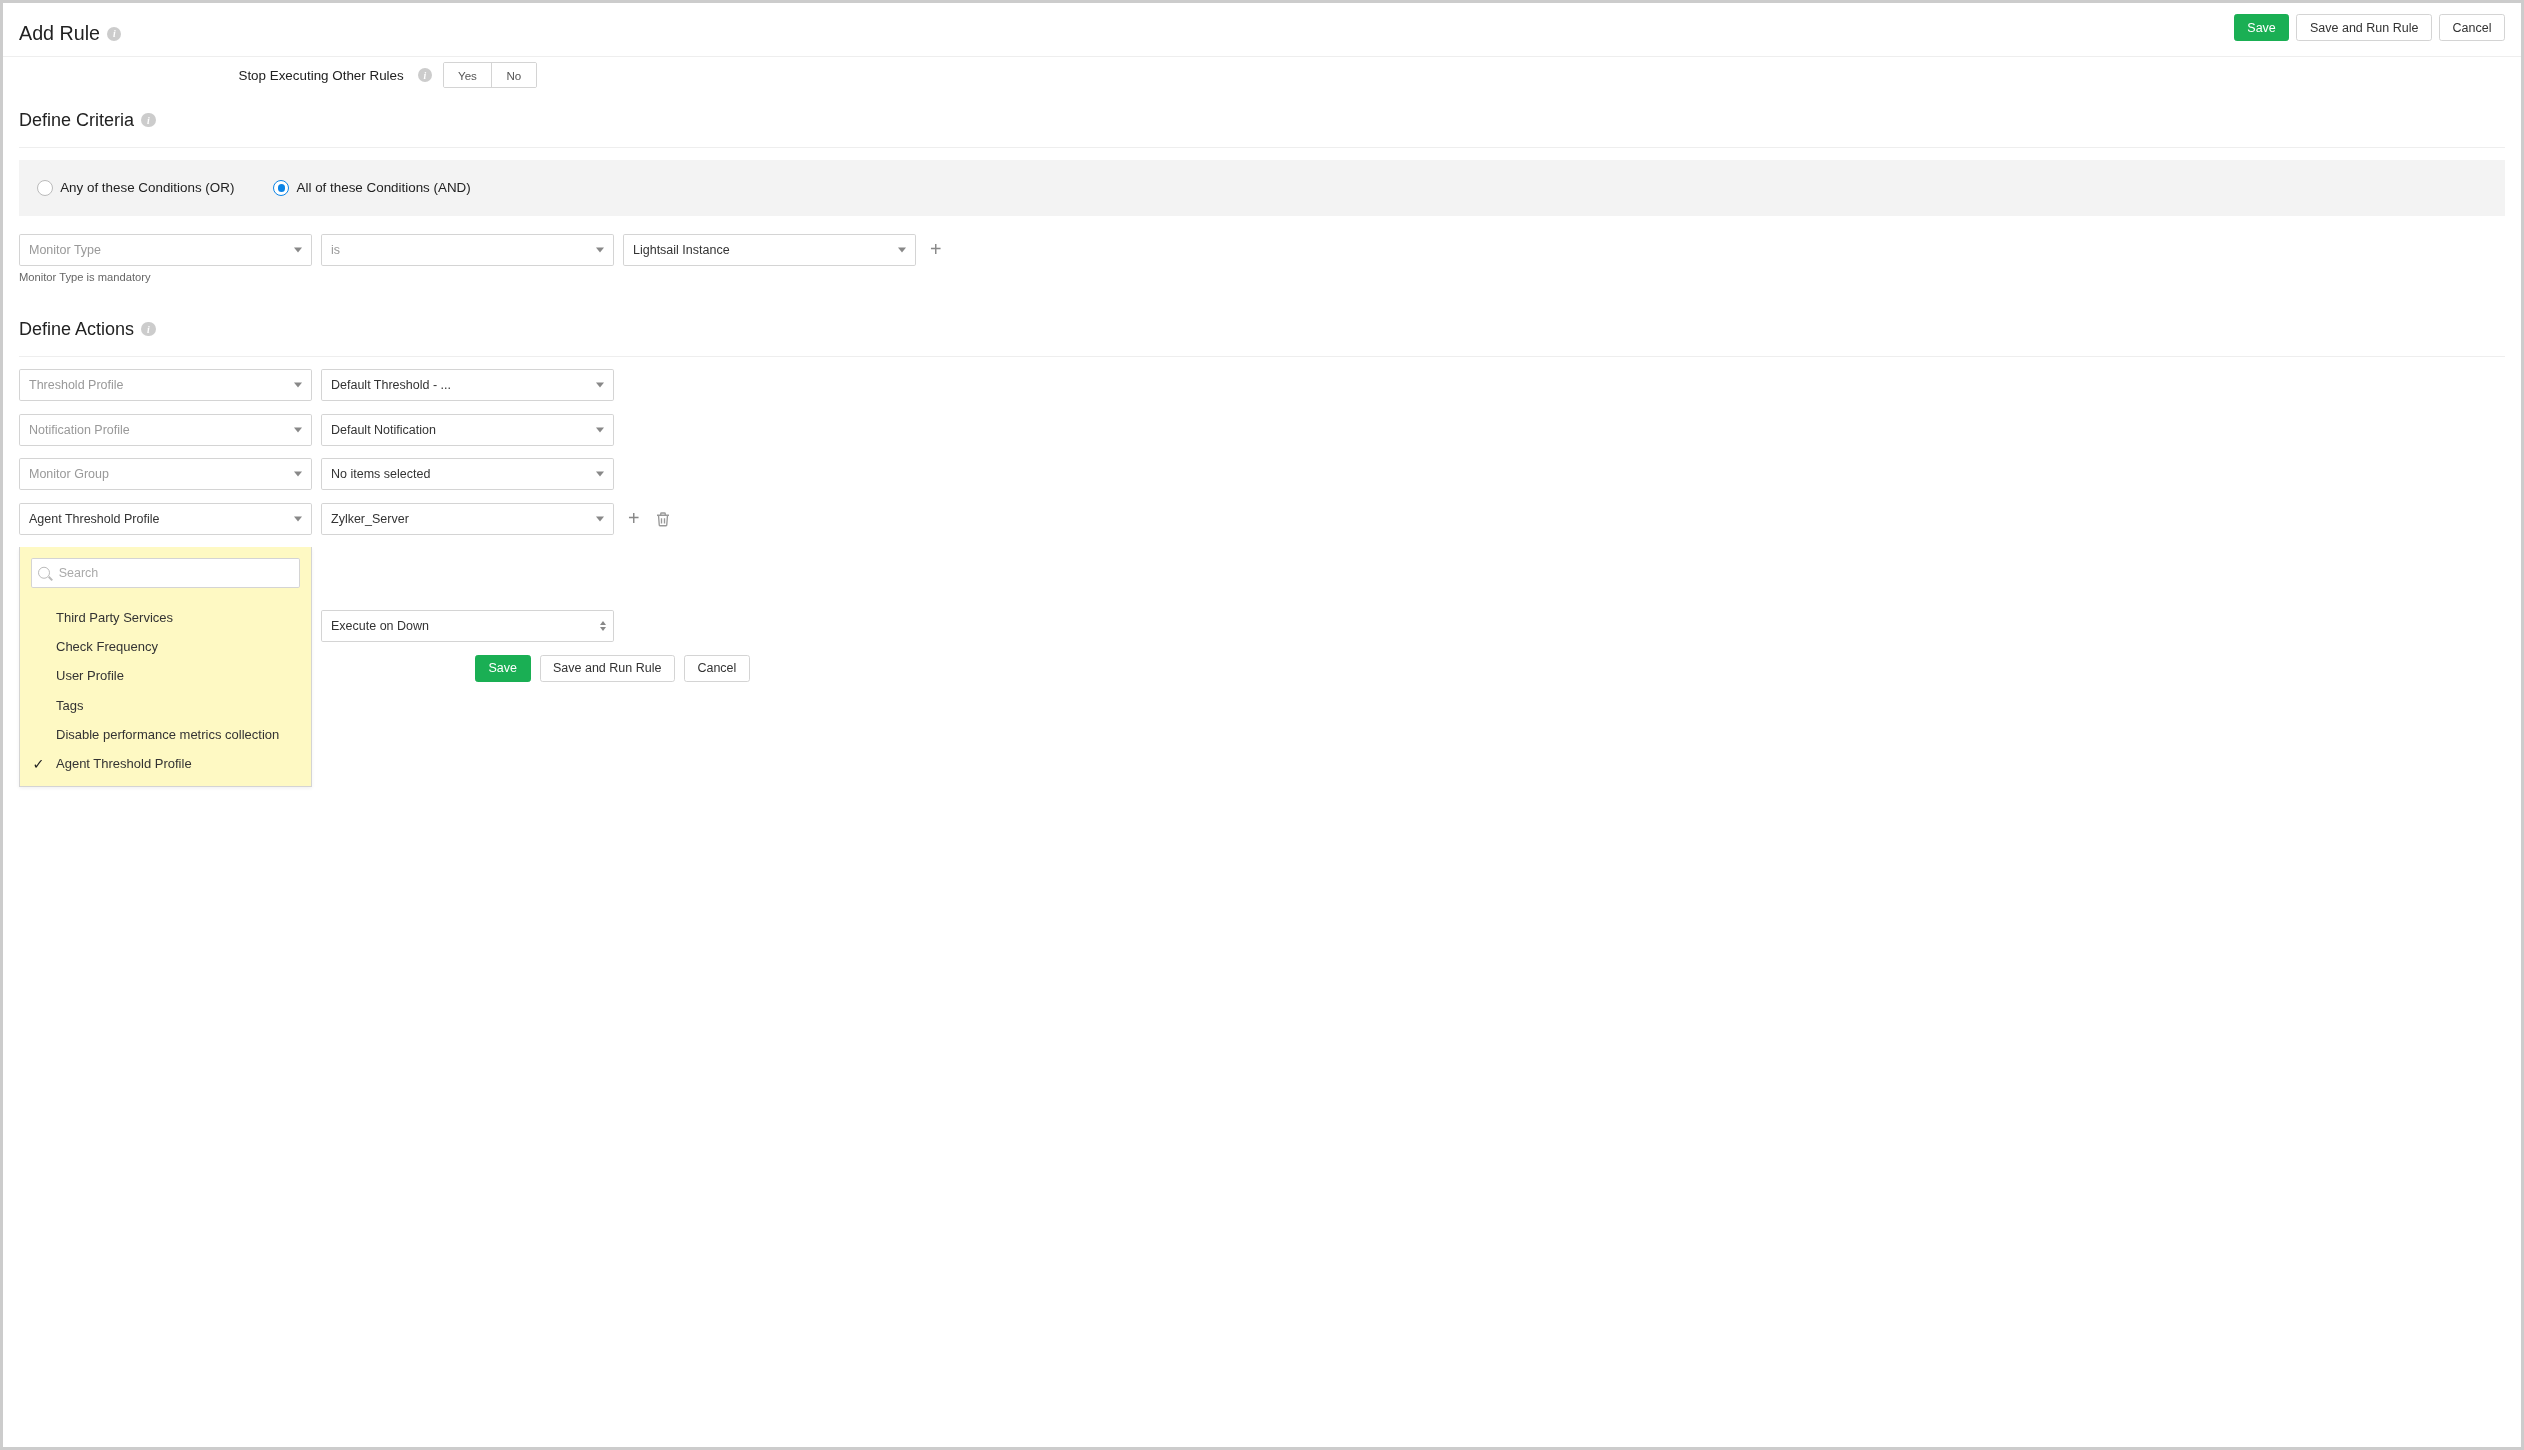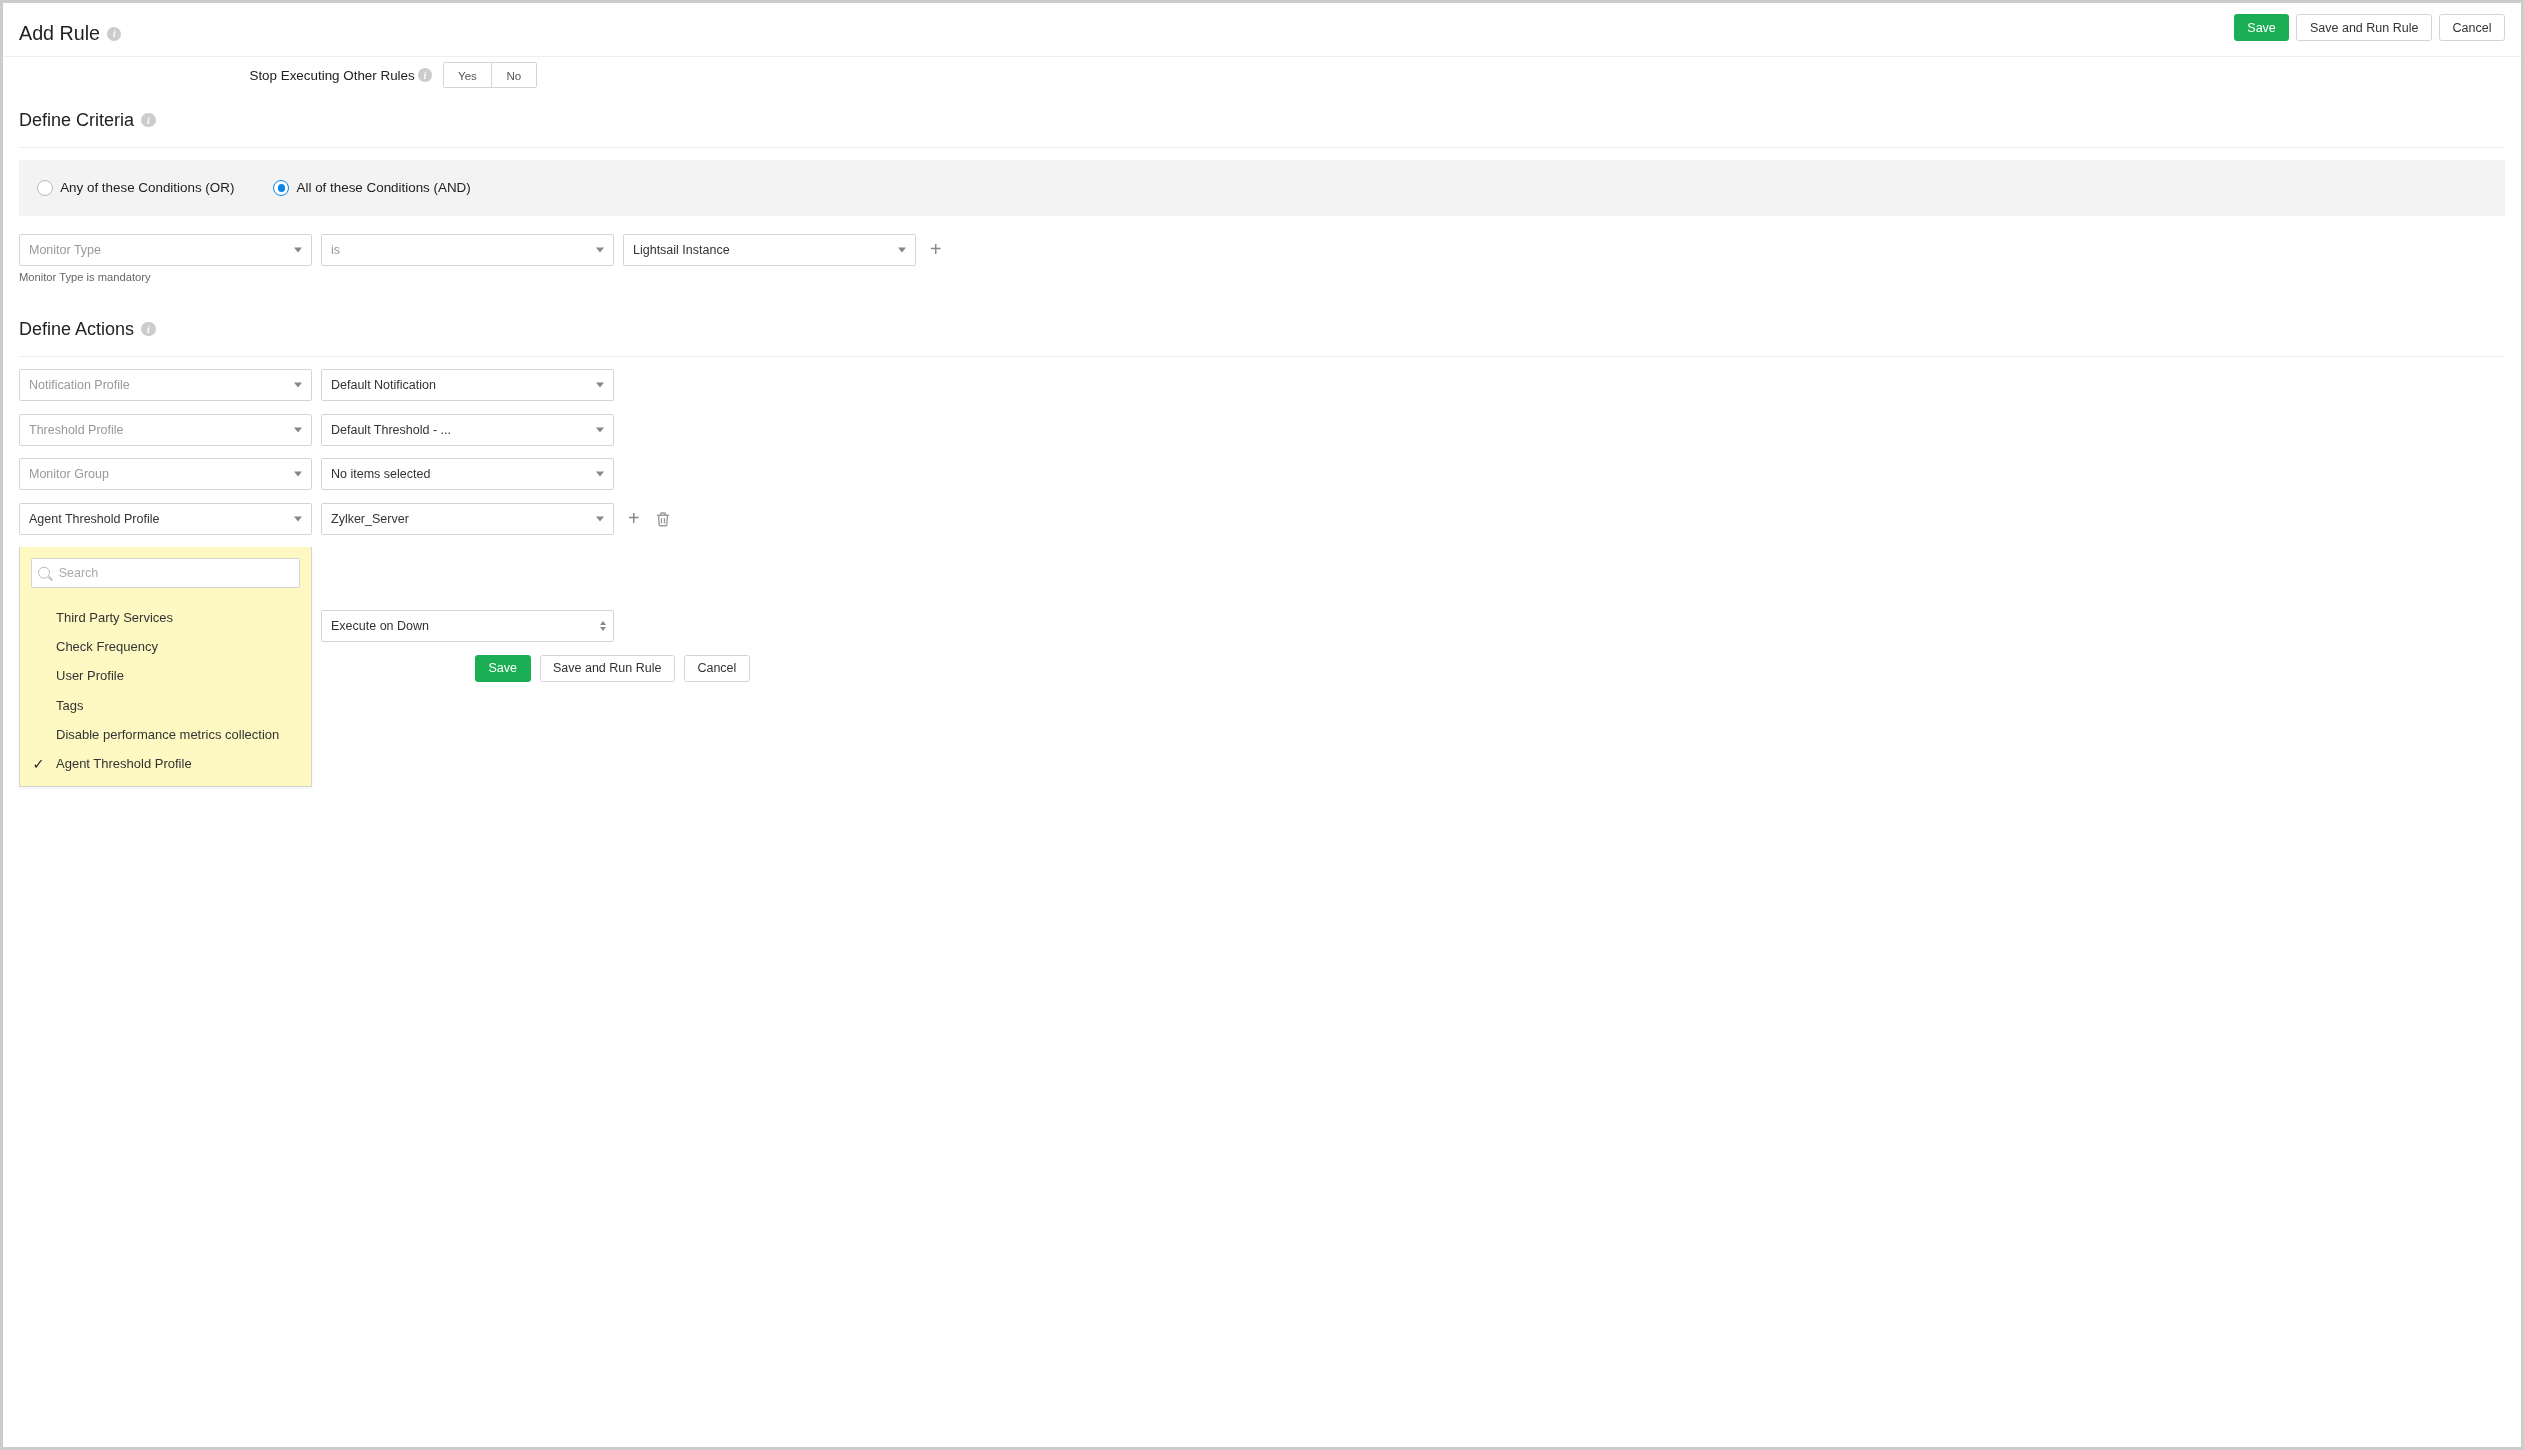--- a/index.html
+++ b/index.html
@@ -67,21 +67,21 @@
     gap: 10.7px;
     padding: 5.4px 0 12.5px 0;
     justify-content: flex-start;
   }
   .toggle-label-wrap {
     flex: 0 0 429px;
     text-align: right;
     display: flex;
     align-items: center;
     justify-content: flex-end;
-    gap: 3px;
+    gap: 14px;
     font-size: 13.4px;
     color: #222;
   }
   .yn-group {
     display: inline-flex;
     border: 0.9px solid #d4d4d4;
     border-radius: 2px;
     overflow: hidden;
   }
   .yn-btn {
@@ -368,36 +368,36 @@
     <span>Define Actions</span>
     <span class="info-icon">i</span>
   </div>
 </div>
 <hr class="section-hr" style="margin-left:16px;margin-right:16px;">
 
 <div class="actions-area">
 
   <div class="row">
     <div class="select-box w1 placeholder">
+      <span>Threshold Profile</span>
+      <span class="caret"></span>
+    </div>
+    <div class="select-box w2">
+      <span>Default Threshold - ...</span>
+      <span class="caret"></span>
+    </div>
+  </div>
+
+  <div class="row">
+    <div class="select-box w1 placeholder">
       <span>Notification Profile</span>
       <span class="caret"></span>
     </div>
     <div class="select-box w2">
       <span>Default Notification</span>
-      <span class="caret"></span>
-    </div>
-  </div>
-
-  <div class="row">
-    <div class="select-box w1 placeholder">
-      <span>Threshold Profile</span>
-      <span class="caret"></span>
-    </div>
-    <div class="select-box w2">
-      <span>Default Threshold - ...</span>
       <span class="caret"></span>
     </div>
   </div>
 
   <div class="row">
     <div class="select-box w1 placeholder">
       <span>Monitor Group</span>
       <span class="caret"></span>
     </div>
     <div class="select-box w2">

